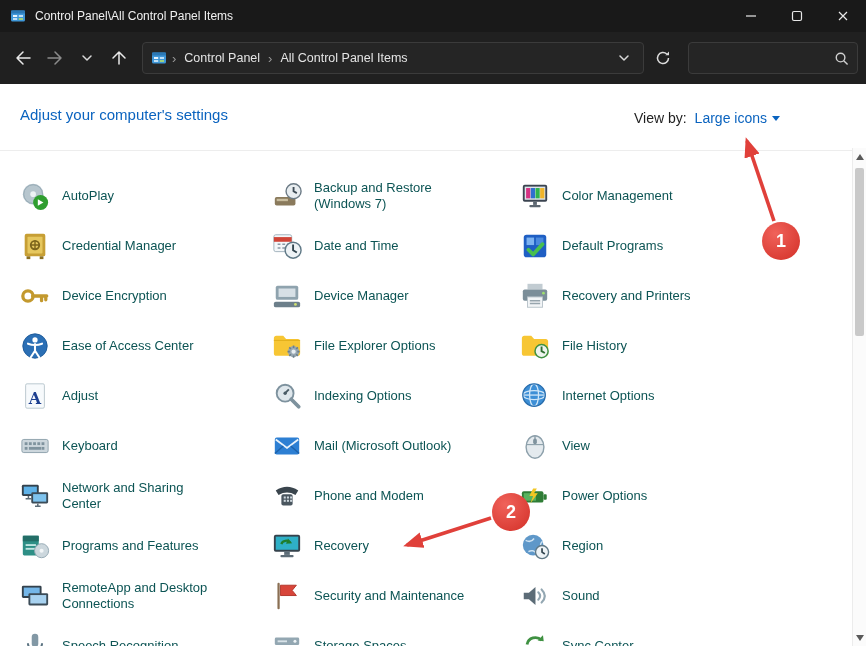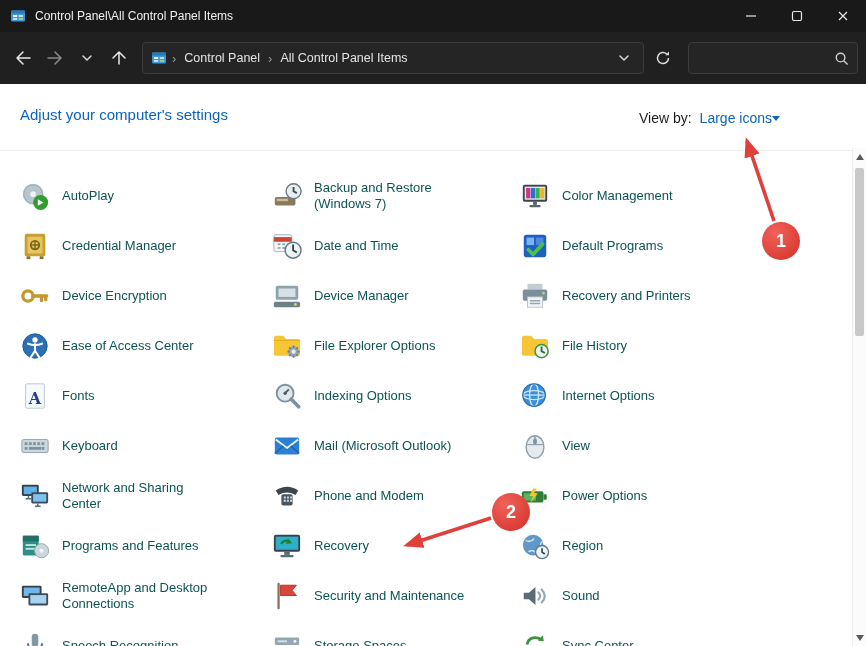--- a/index.html
+++ b/index.html
@@ -43,21 +43,21 @@
   }
   .searchbox input {
     flex:1; min-width:0; background:transparent; border:none; outline:none; color:#ddd; font-size:12px;
     font-family:"Liberation Sans","DejaVu Sans",sans-serif;
   }
 
   
   .content { position:absolute; top:84px; left:0; right:0; bottom:0; background:#fff; overflow:hidden; }
   .heading { position:absolute; left:20px; top:22px; font-size:15px; color:#0a63bf; }
   .viewby { position:absolute; right:86px; top:26px; font-size:14px; color:#1f1f1f; display:flex; align-items:center; gap:8px; }
-  .vb-value { color:#0a63bf; display:flex; align-items:center; cursor:pointer; }
+  .vb-value { color:#0a63bf; display:flex; align-items:center; gap:5px; cursor:pointer; }
   .vb-caret { width:0; height:0; border-left:4px solid transparent; border-right:4px solid transparent; border-top:5px solid #0a63bf; margin-top:1px; }
   .hairline { position:absolute; top:66px; left:0; right:14px; height:1px; background:#ededed; }
 
   .grid {
     position:absolute; top:87px; left:20px;
     display:grid; grid-template-columns:252px 248px 306px; grid-auto-rows:50px;
   }
   .item { display:flex; align-items:center; gap:12px; cursor:pointer; }
   .item .ic { width:30px; height:30px; flex:0 0 30px; display:flex; }
   .item .lbl { font-size:13px; color:#0c5454; line-height:1.25; }
@@ -326,21 +326,21 @@
           </span>
           <span class="lbl">File History</span>
         </div>
         <div class="item">
           <span class="ic">
             <svg viewBox="0 0 32 32" width="30" height="30">
               <rect x="6" y="3" width="20" height="26" rx="1.5" fill="#f7fafc" stroke="#b9c6cd"></rect>
               <text x="16" y="24" text-anchor="middle" font-size="17" font-weight="bold" font-family="DejaVu Serif, serif" fill="#1d3f8f">A</text>
             </svg>
           </span>
-          <span class="lbl">Fonts</span>
+          <span class="lbl">Adjust</span>
         </div>
         <div class="item">
           <span class="ic">
             <svg viewBox="0 0 32 32" width="30" height="30">
               <circle cx="14" cy="13" r="9" fill="#dfe7ec" stroke="#7e929e" stroke-width="2"></circle>
               <path d="M14 13l4-4" stroke="#4a5c66" stroke-width="2"></path>
               <circle cx="14" cy="13" r="1.8" fill="#4a5c66"></circle>
               <path d="M20.5 19.5l8 8" stroke="#7e929e" stroke-width="4" stroke-linecap="round"></path>
             </svg>
           </span>

